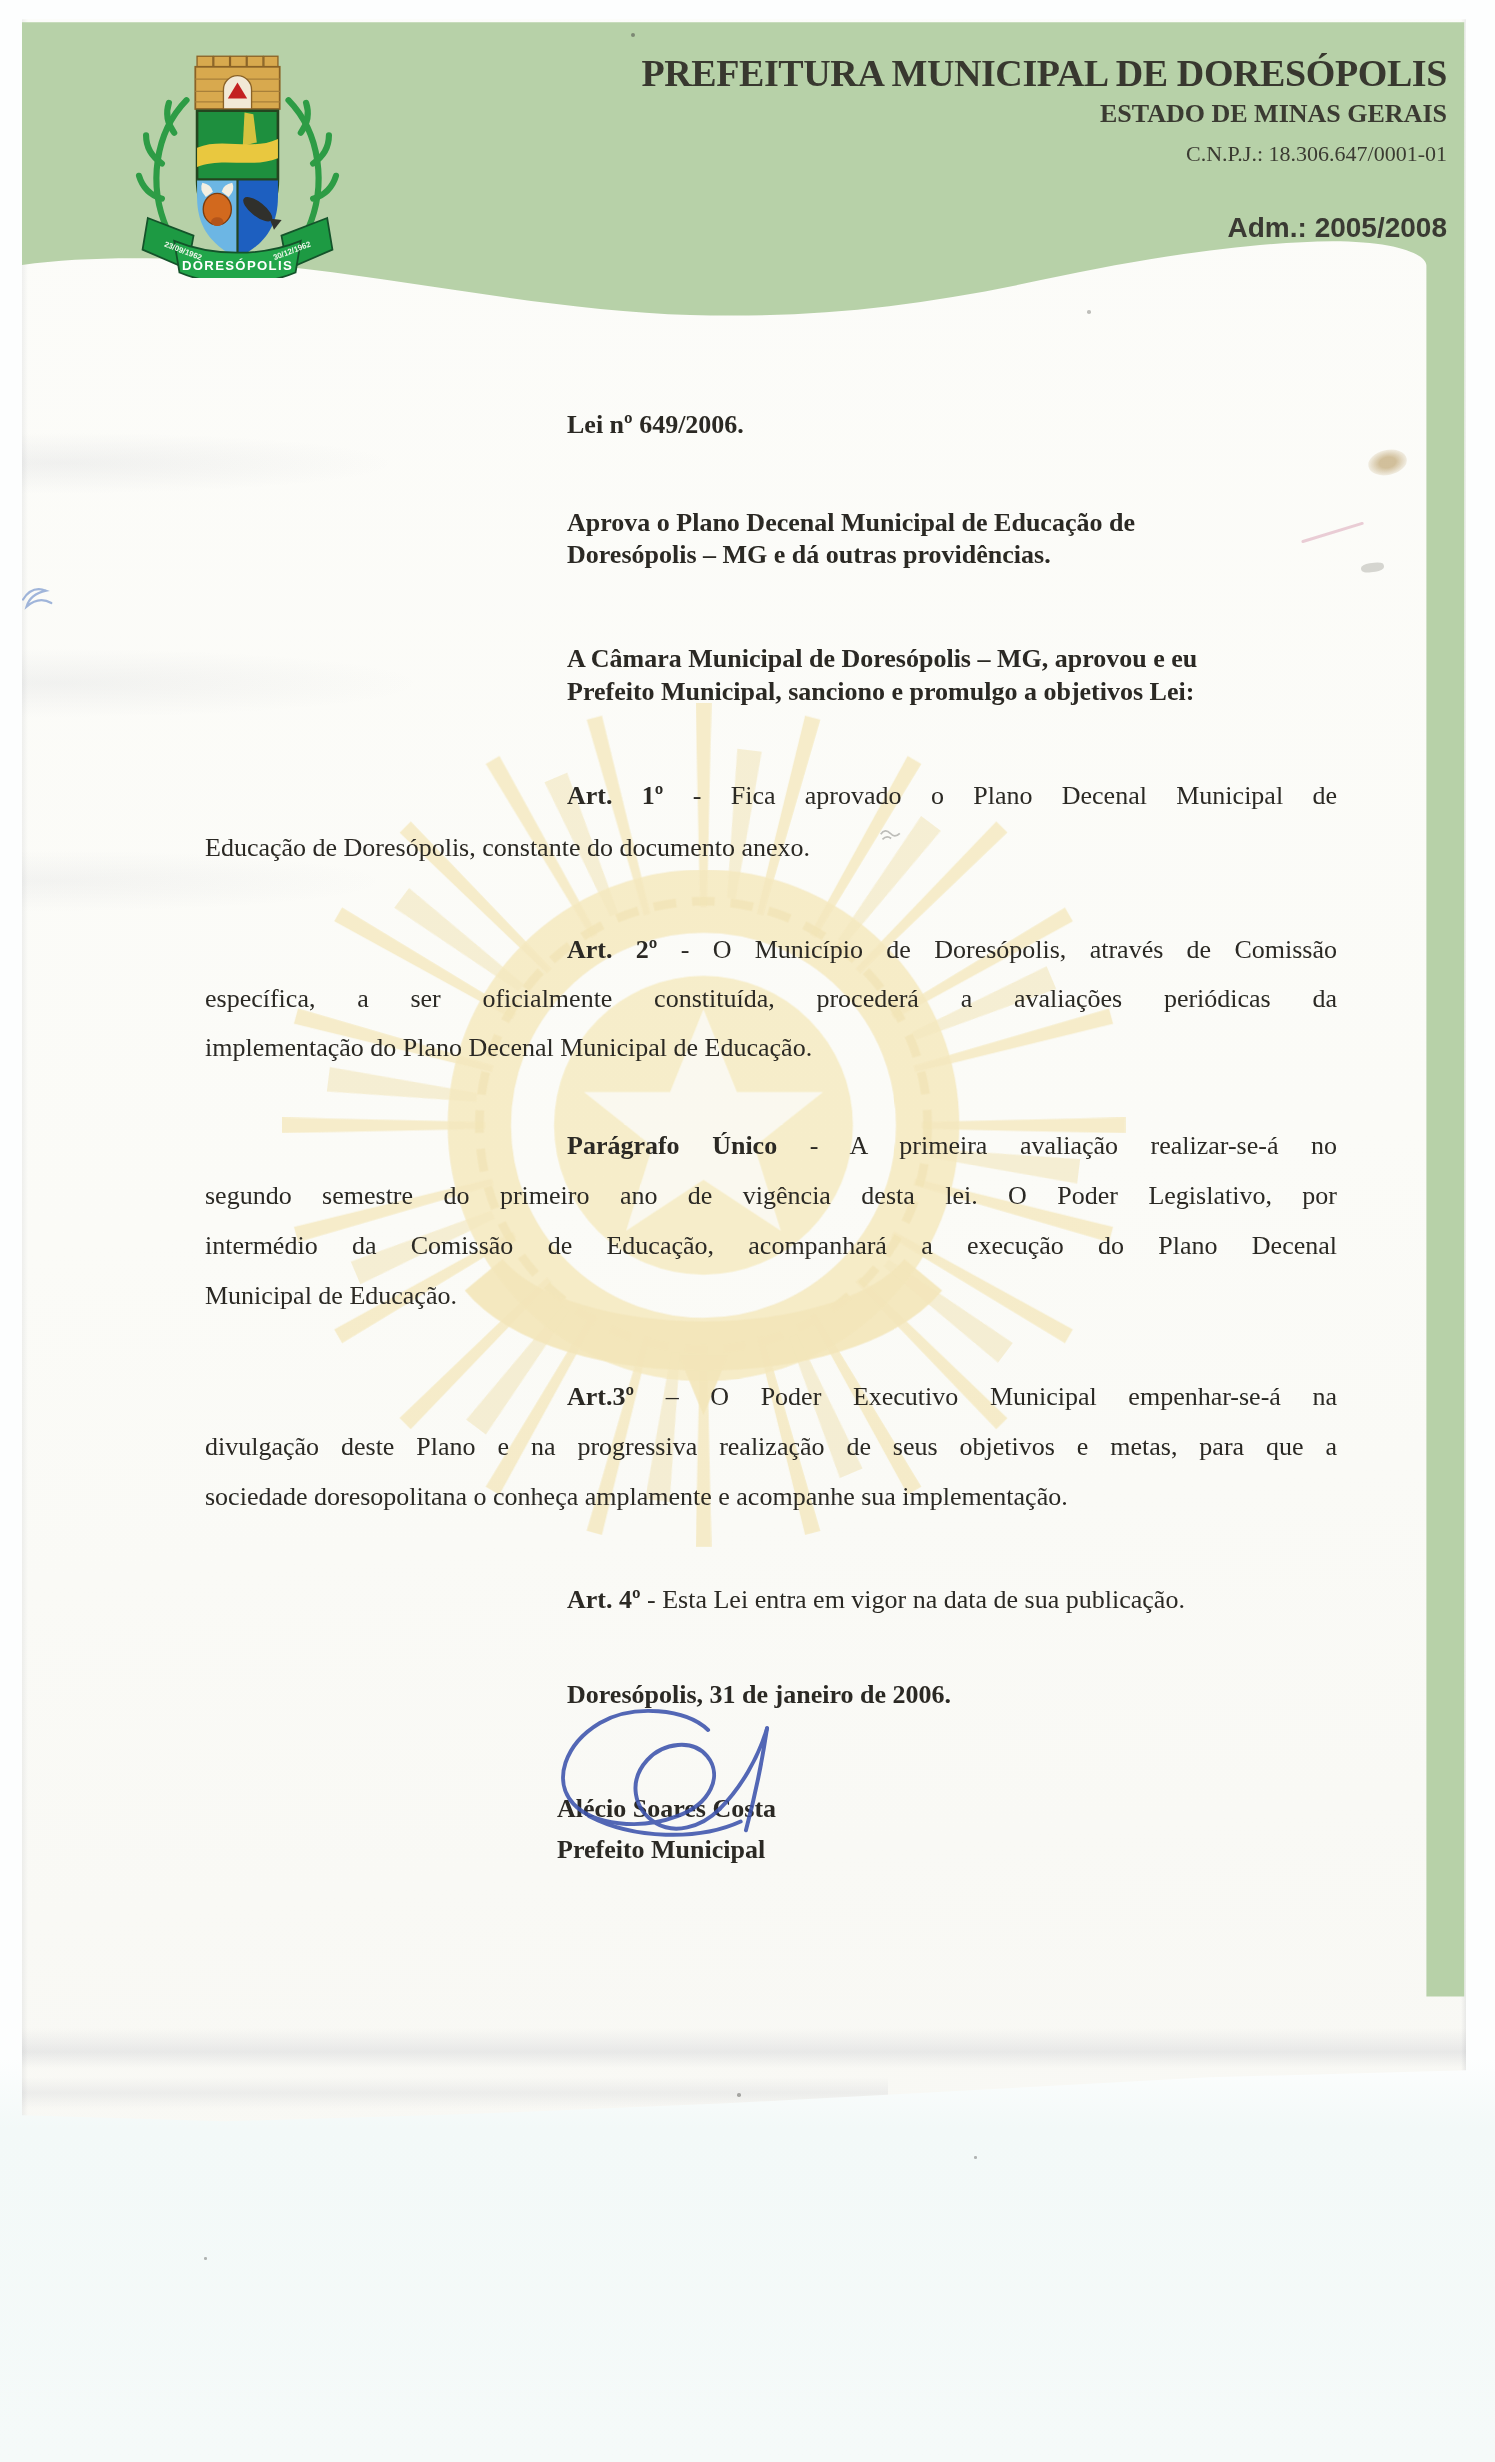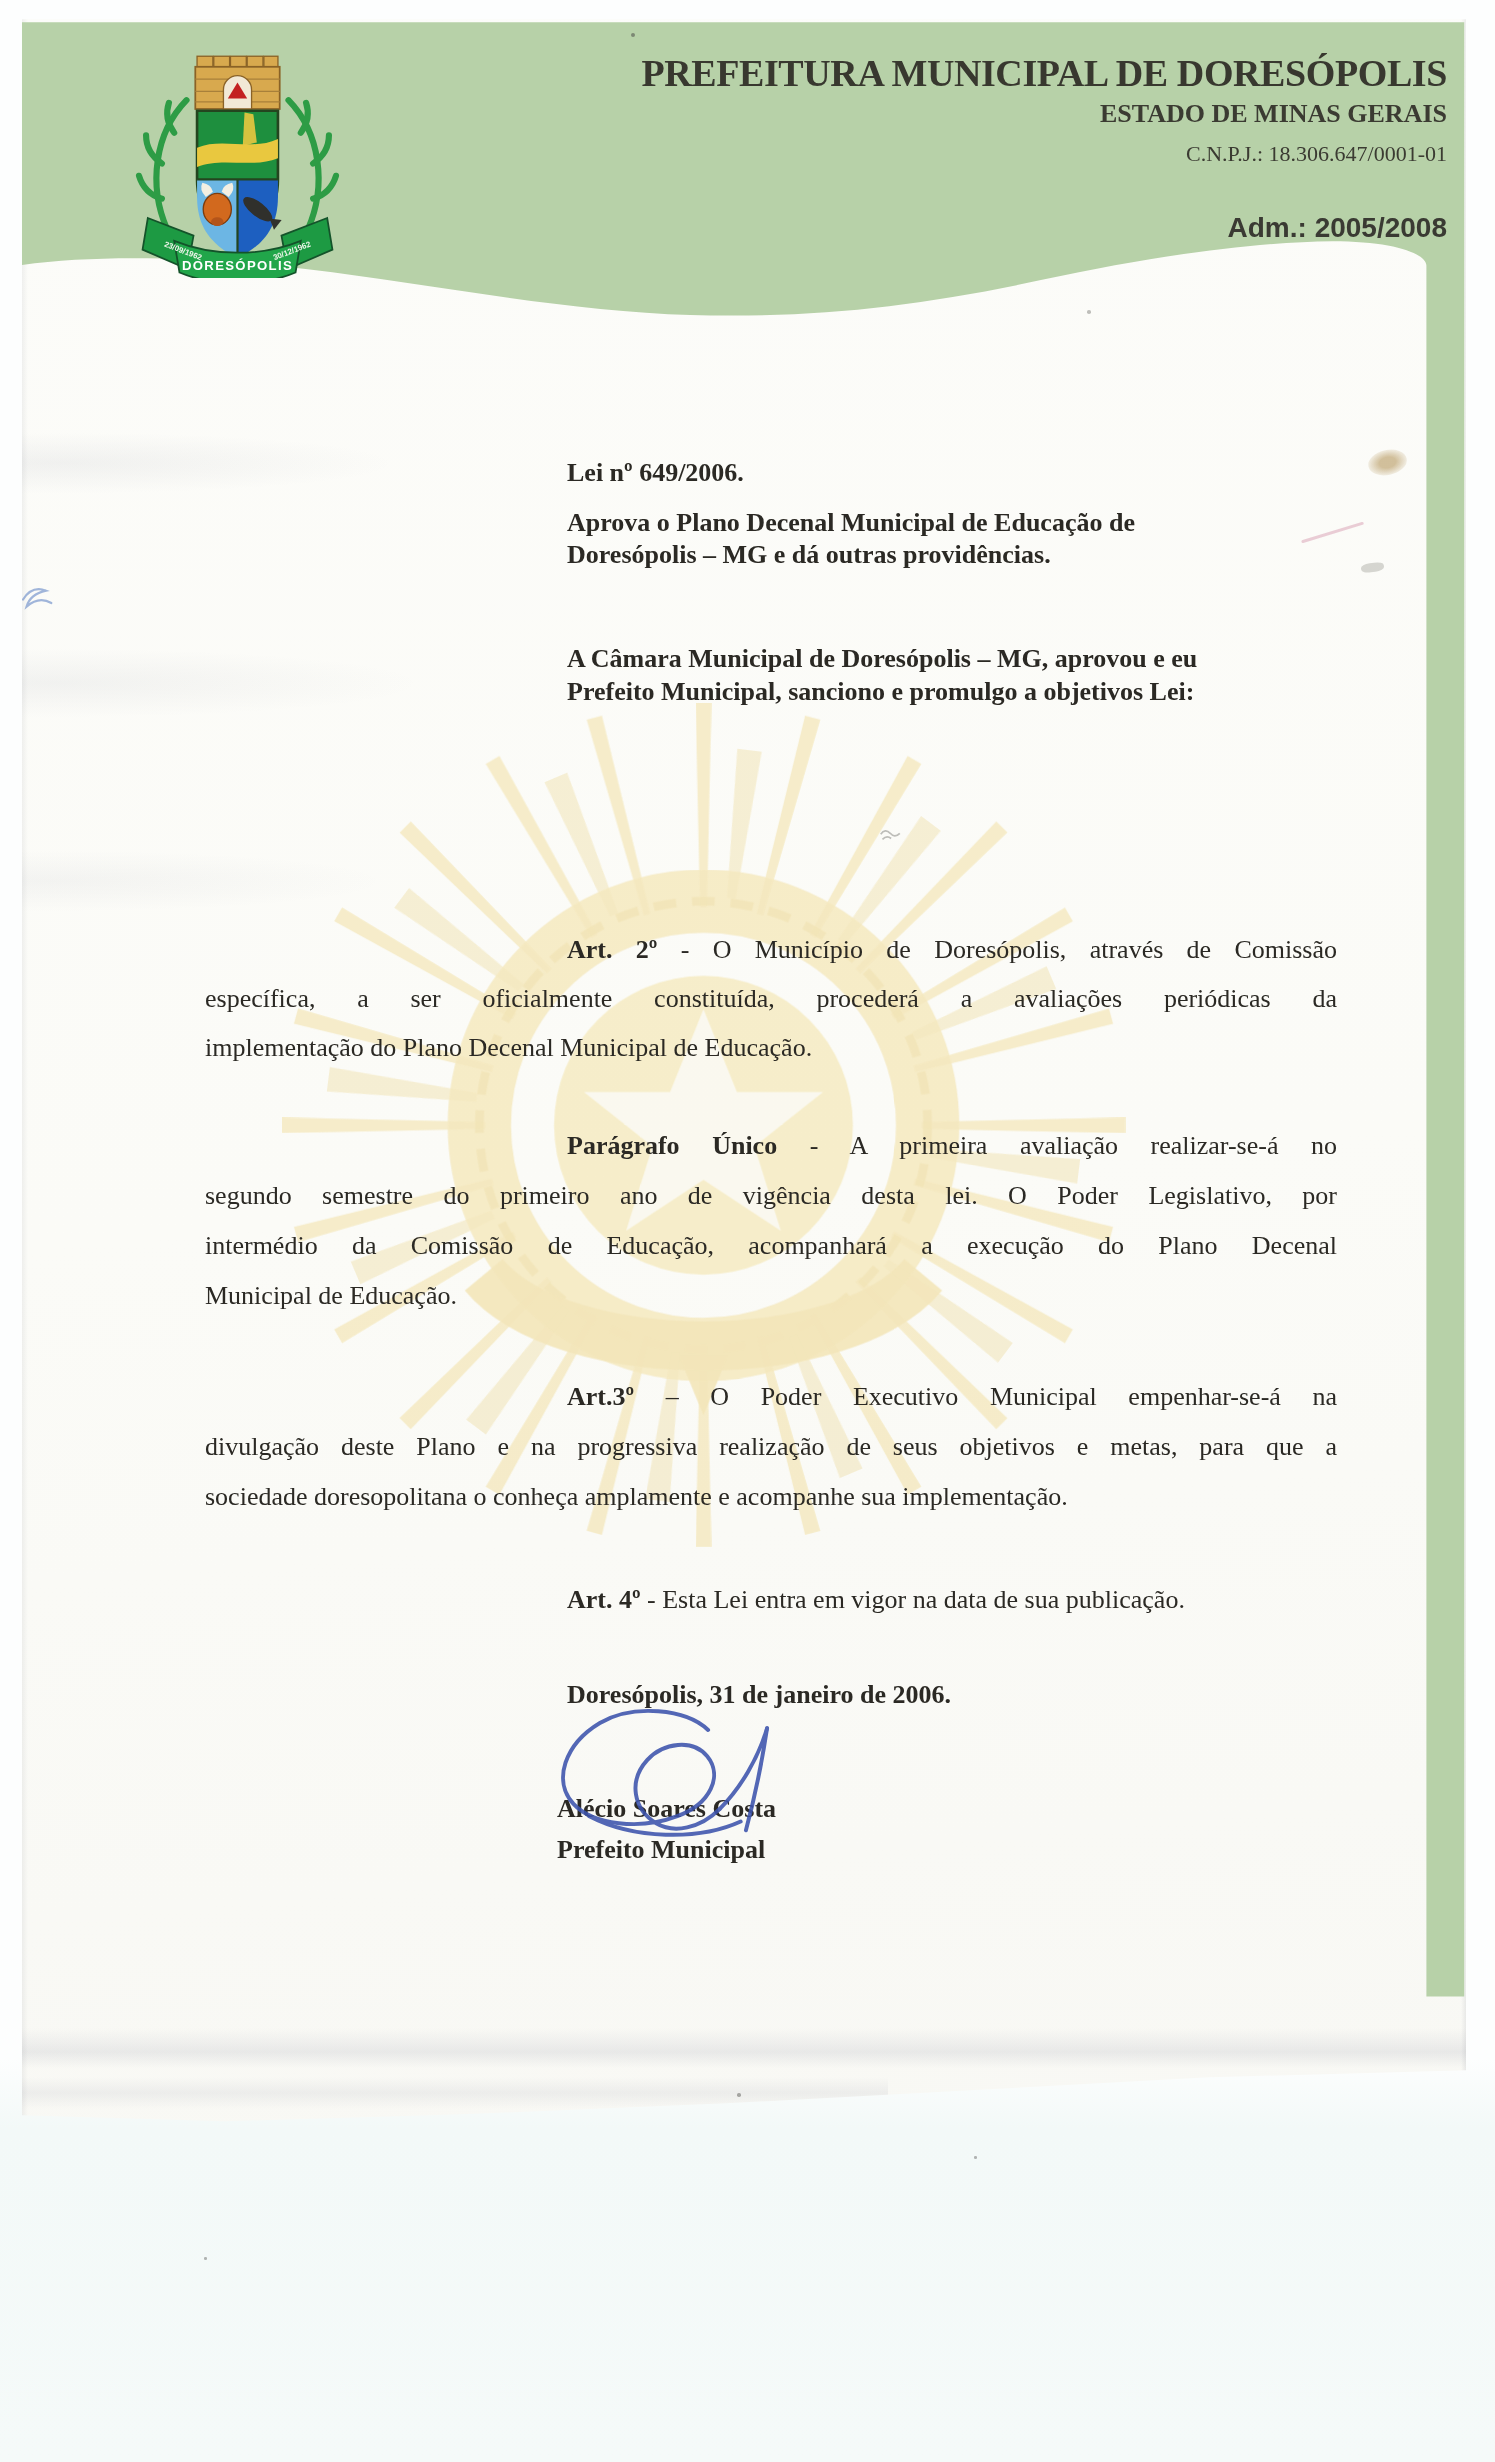--- a/index.html
+++ b/index.html
@@ -187,30 +187,34 @@
       <circle r="255" fill="none" stroke="#f1dd9a" stroke-width="72" opacity=".85"></circle>
       <circle r="255" fill="none" stroke="#ecd68c" stroke-width="10" stroke-dasharray="26 18" opacity=".8"></circle>
       <circle r="170" fill="#f3e2a4" opacity=".9"></circle>
       <path d="M0,-132 L38,-38 L136,-38 L58,24 L88,120 L0,62 L-88,120 L-58,24 L-136,-38 L-38,-38 Z" fill="#fbf8ec" opacity=".95"></path>
       <path d="M-250,170 C-160,278 160,278 250,170" fill="none" stroke="#eed891" stroke-width="56" opacity=".9"></path>
       <polygon points="-28,262 28,262 0,330" fill="#eed891" opacity=".9"></polygon>
     </g>
   </svg>
 
   <div class="doc">
-      <div class="para bold" style="top: 406px; left: 205px; width: 1132px; line-height: 37px; margin-top: 48px;">
+      <div class="para bold" style="top: 406px; left: 205px; width: 1132px; line-height: 37px;">
         <div class="line ind">Lei nº 649/2006.</div>
       </div>
       <div class="para bold" style="top: 507px; left: 205px; width: 1132px; line-height: 32px;">
         <div class="line ind">Aprova o Plano Decenal Municipal de Educação de</div>
         <div class="line ind">Doresópolis – MG e dá outras providências.</div>
       </div>
       <div class="para bold" style="top: 642px; left: 205px; width: 1132px; line-height: 33px;">
         <div class="line ind">A Câmara Municipal de Doresópolis – MG, aprovou e eu</div>
         <div class="line ind">Prefeito Municipal, sanciono e promulgo a objetivos Lei:</div>
+      </div>
+      <div class="para" style="top: 770px; left: 205px; width: 1132px; line-height: 52px;">
+        <div class="line just ind"><b>Art. 1º</b> - Fica aprovado o Plano Decenal Municipal de</div>
+        <div class="line">Educação de Doresópolis, constante do documento anexo.</div>
       </div>
       <div class="para" style="top: 925px; left: 205px; width: 1132px; line-height: 49px;">
         <div class="line just ind"><b>Art. 2º</b> - O Município de Doresópolis, através de Comissão</div>
         <div class="line just">específica, a ser oficialmente constituída, procederá a avaliações periódicas da</div>
         <div class="line">implementação do Plano Decenal Municipal de Educação.</div>
       </div>
       <div class="para" style="top: 1121px; left: 205px; width: 1132px; line-height: 50px;">
         <div class="line just ind"><b>Parágrafo Único</b> - A primeira avaliação realizar-se-á no</div>
         <div class="line just">segundo semestre do primeiro ano de vigência desta lei. O Poder Legislativo, por</div>
         <div class="line just">intermédio da Comissão de Educação, acompanhará a execução do Plano Decenal</div>

